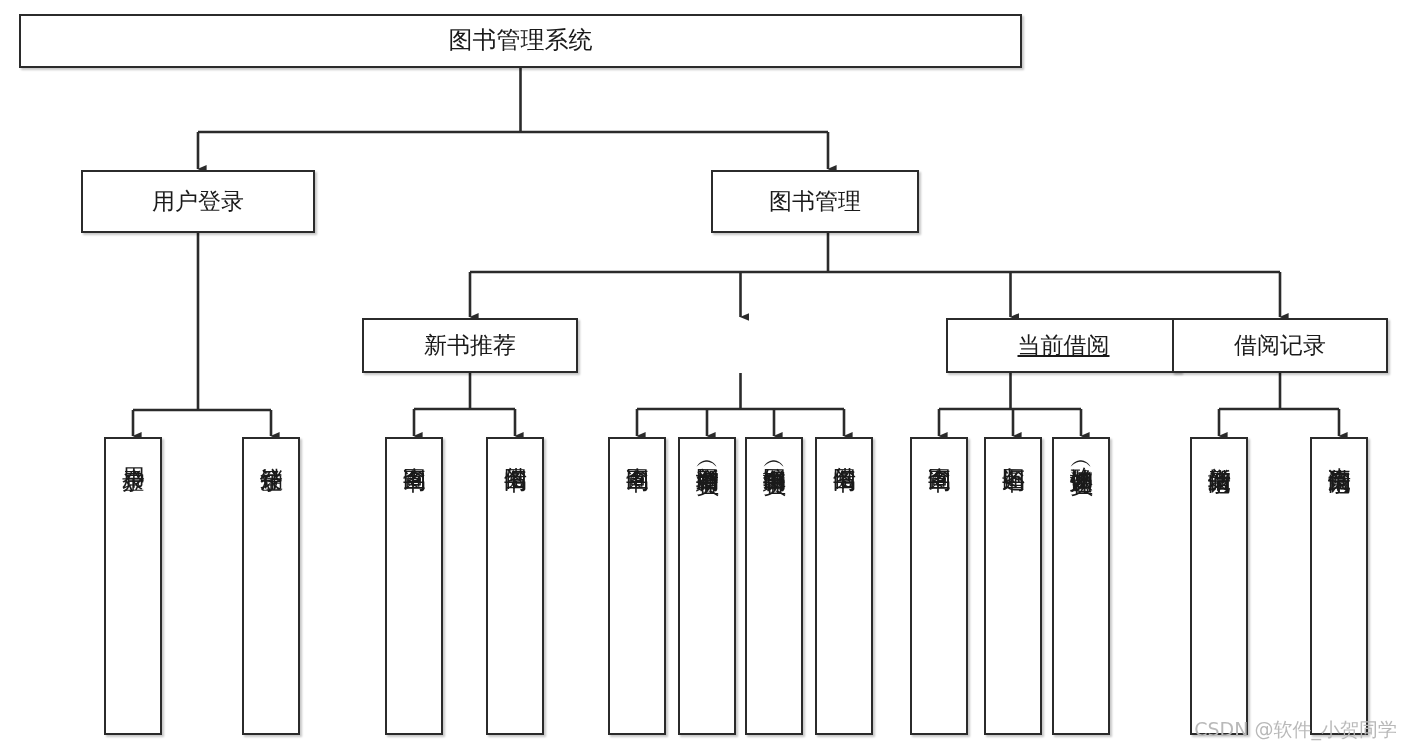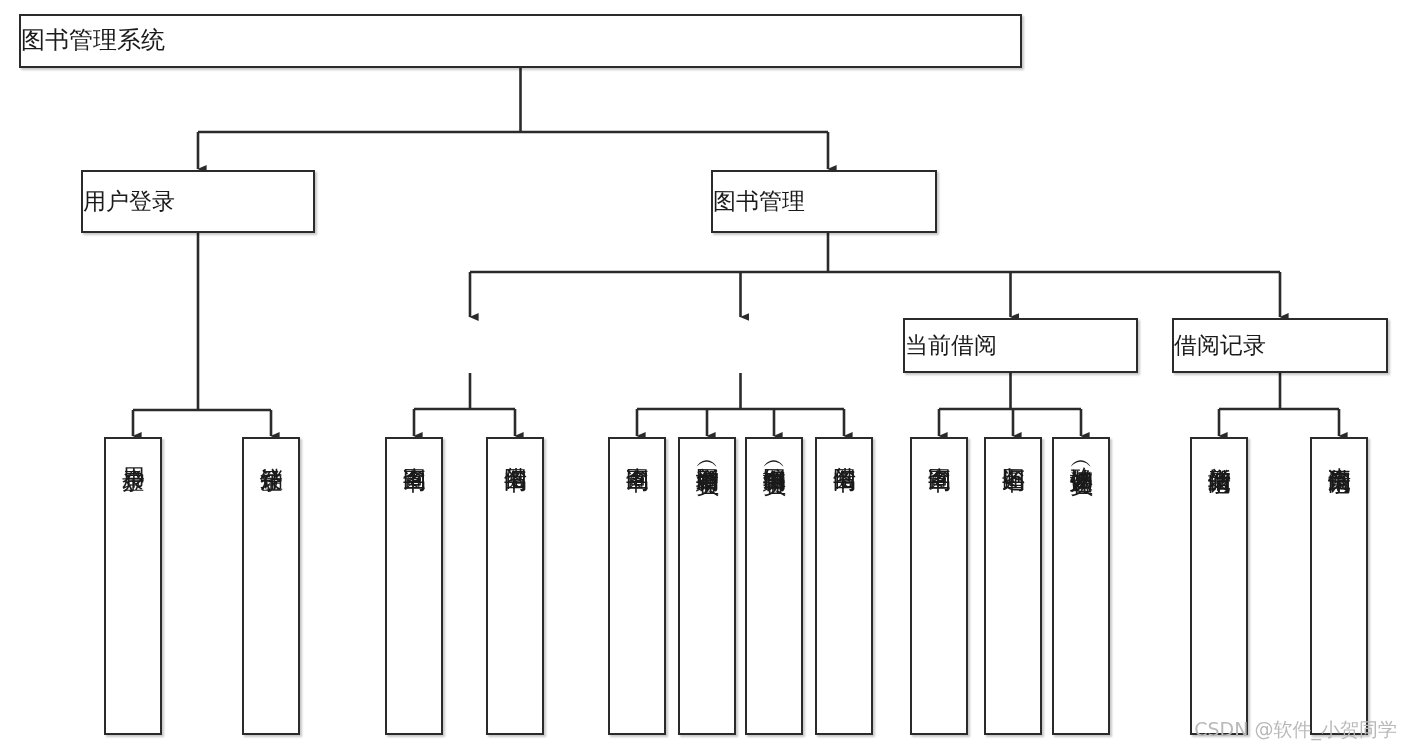--- a/index.html
+++ b/index.html
@@ -26,21 +26,21 @@
     pointer-events: none;
   }
   .node {
     position: absolute;
     box-sizing: border-box;
     background: #ffffff;
     border: 2px solid #2b2b2b;
     box-shadow: 2px 2px 2px rgba(0,0,0,0.22);
     display: flex;
     align-items: center;
-    justify-content: flex-start;
+    justify-content: center;
     color: #1a1a1a;
   }
   .node .label {
     display: block;
     text-align: center;
     line-height: 1.15;
     white-space: nowrap;
   }
   .node.horiz .label {
     font-size: 23px;
@@ -118,25 +118,28 @@
       </g>
   </svg>
 
   <div class="node root horiz" style="left: 19px; top: 14px; width: 1003px; height: 54px;">
     <span class="label">图书管理系统</span>
   </div>
 
   <div class="node horiz" style="left: 81px; top: 170px; width: 234px; height: 63px;">
     <span class="label">用户登录</span>
   </div>
-  <div class="node horiz" style="left: 711px; top: 170px; width: 226px; height: 63px;">
+  <div class="node horiz" style="left: 711px; top: 170px; width: 208px; height: 63px;">
     <span class="label">图书管理</span>
   </div>
 
-  <div class="node horiz" style="left: 903px; top: 318px; width: 235px; height: 55px;">
+  <div class="node horiz" style="left: 362px; top: 318px; width: 216px; height: 55px;">
+    <span class="label">新书推荐</span>
+  </div>
+  <div class="node horiz" style="left: 946px; top: 318px; width: 235px; height: 55px; text-decoration: underline;">
     <span class="label">当前借阅</span>
   </div>
   <div class="node horiz" style="left: 1172px; top: 318px; width: 216px; height: 55px;">
     <span class="label">借阅记录</span>
   </div>
 
   <div class="node vert" style="left: 104px; top: 437px; width: 58px; height: 298px;">
     <span class="label">用户登录</span>
   </div>
   <div class="node vert" style="left: 242px; top: 437px; width: 58px; height: 298px;">

